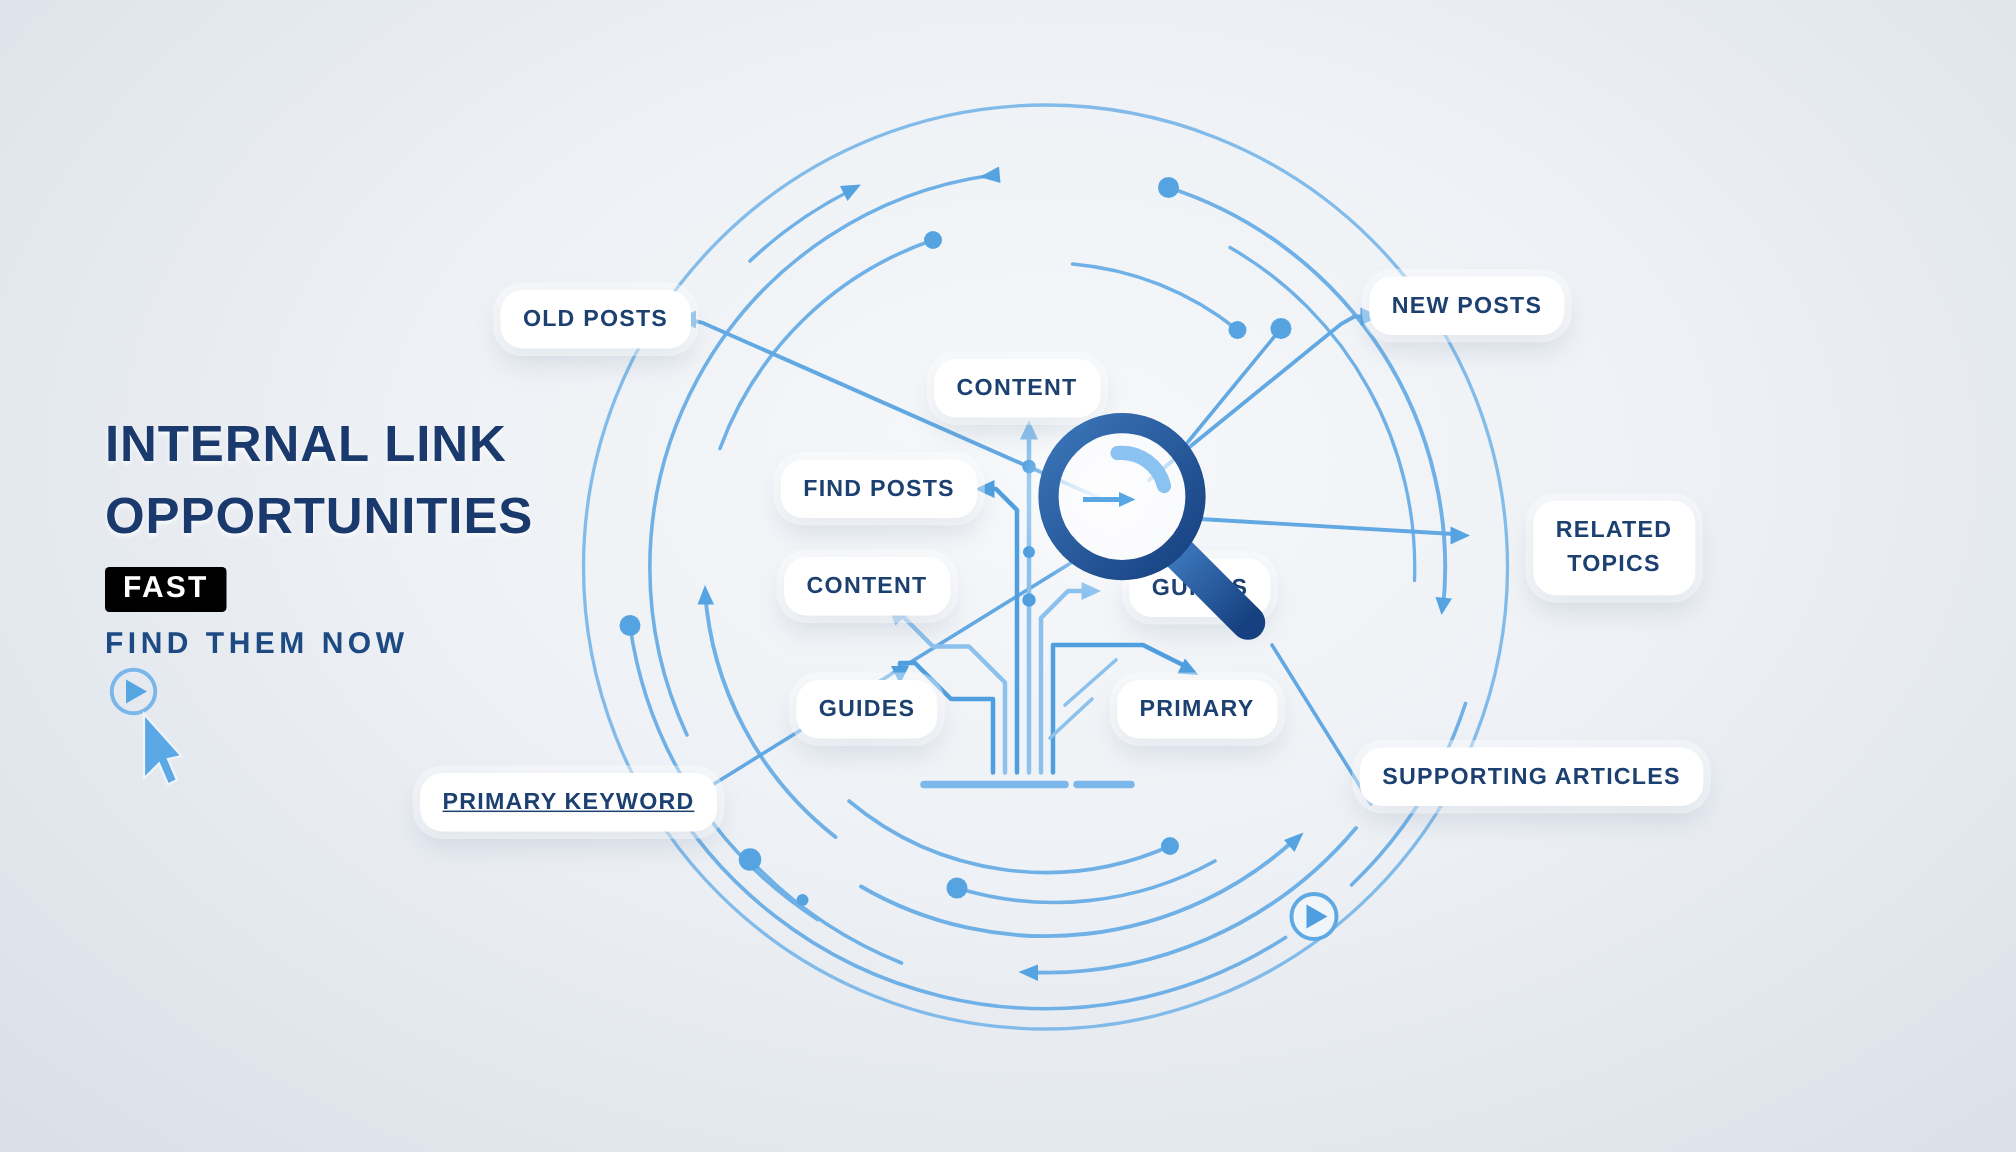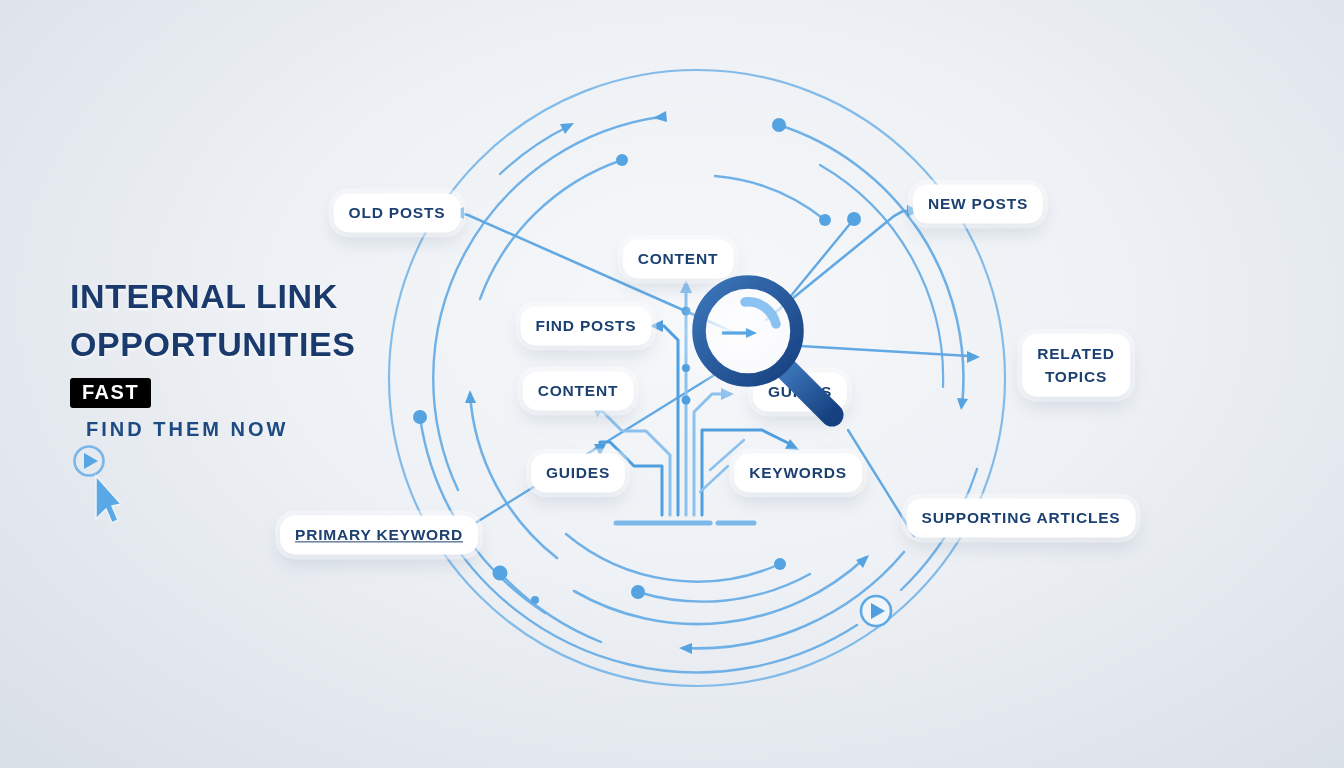--- a/index.html
+++ b/index.html
@@ -19,21 +19,20 @@
     color:#1a3a6d;text-shadow:0 2px 3px rgba(255,255,255,.8);
   }
   .badge{
     display:inline-block;margin-top:10px;padding:3px 12px 4px 12px;
     background:#000000;color:#ffffff;font-size:20px;font-weight:bold;
     letter-spacing:1.5px;border-radius:3px;
   }
   .subtitle{
     margin-top:10px;font-size:20px;font-weight:bold;letter-spacing:3px;
     color:#1d4a82;
-    margin-left:16px;
   }
   .pill{
     position:absolute;transform:translate(-50%,-50%);
     background:#ffffff;border-radius:15px;padding:8px 15px;
     font-size:15.5px;font-weight:bold;letter-spacing:.8px;color:#1c4070;
     white-space:pre-line;text-align:center;line-height:1.5;
     box-shadow:0 0 0 5px rgba(255,255,255,.4), 0 9px 18px rgba(110,130,160,.22);
   }
 </style>
 </head>
@@ -130,21 +129,21 @@
   </svg>
 
   <div class="pills" id="pills">
       <div class="pill" style="left: 397px; top: 213px;">OLD POSTS</div>
       <div class="pill" style="left: 978px; top: 204px;">NEW POSTS</div>
       <div class="pill" style="left: 678px; top: 259px;">CONTENT</div>
       <div class="pill" style="left: 586px; top: 326px;">FIND POSTS</div>
       <div class="pill" style="left: 578px; top: 391px;">CONTENT</div>
       <div class="pill" style="left: 800px; top: 392px;">GUIDES</div>
       <div class="pill" style="left: 578px; top: 473px;">GUIDES</div>
-      <div class="pill" style="left: 798px; top: 473px;">KEYWORDS</div>
+      <div class="pill" style="left: 798px; top: 473px;">PRIMARY</div>
       <div class="pill" style="left: 379px; top: 535px; text-decoration: underline;">PRIMARY KEYWORD</div>
       <div class="pill" style="left: 1076px; top: 365px;">RELATED
 TOPICS</div>
       <div class="pill" style="left: 1021px; top: 518px;">SUPPORTING ARTICLES</div>
     </div>
 
   <svg class="layer lenslayer" width="1344" height="768" viewBox="0 0 1344 768">
     <defs>
       <radialGradient id="glow" cx="50%" cy="50%" r="50%">
         <stop offset="0%" stop-color="#ffffff" stop-opacity=".95"></stop>

